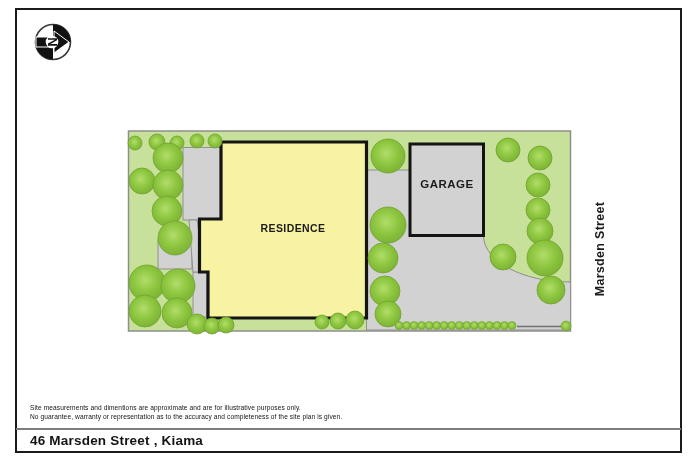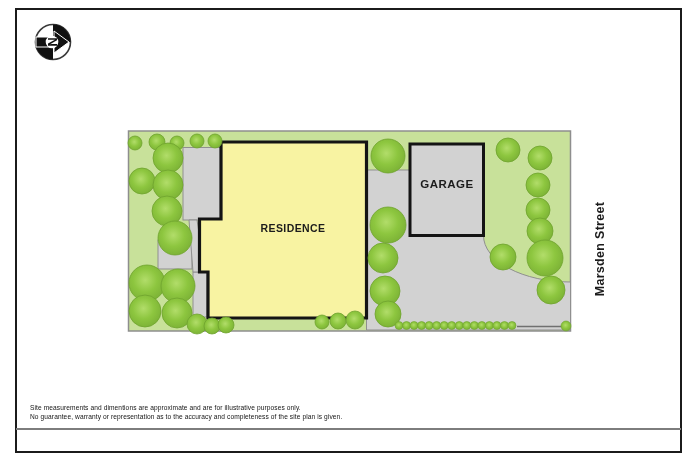--- a/index.html
+++ b/index.html
@@ -126,14 +126,15 @@
     </g>
   </svg>
 
   <div class="separator"></div>
 
   <div class="disclaimer">
     <div>Site measurements and dimentions are approximate and are for illustrative purposes only.</div>
     <div>No guarantee, warranty or representation as to the accuracy and completeness of the site plan is given.</div>
   </div>
 
+  <div class="address-bar">46 Marsden Street , Kiama</div>
 
 </div>
 
 </body></html>

